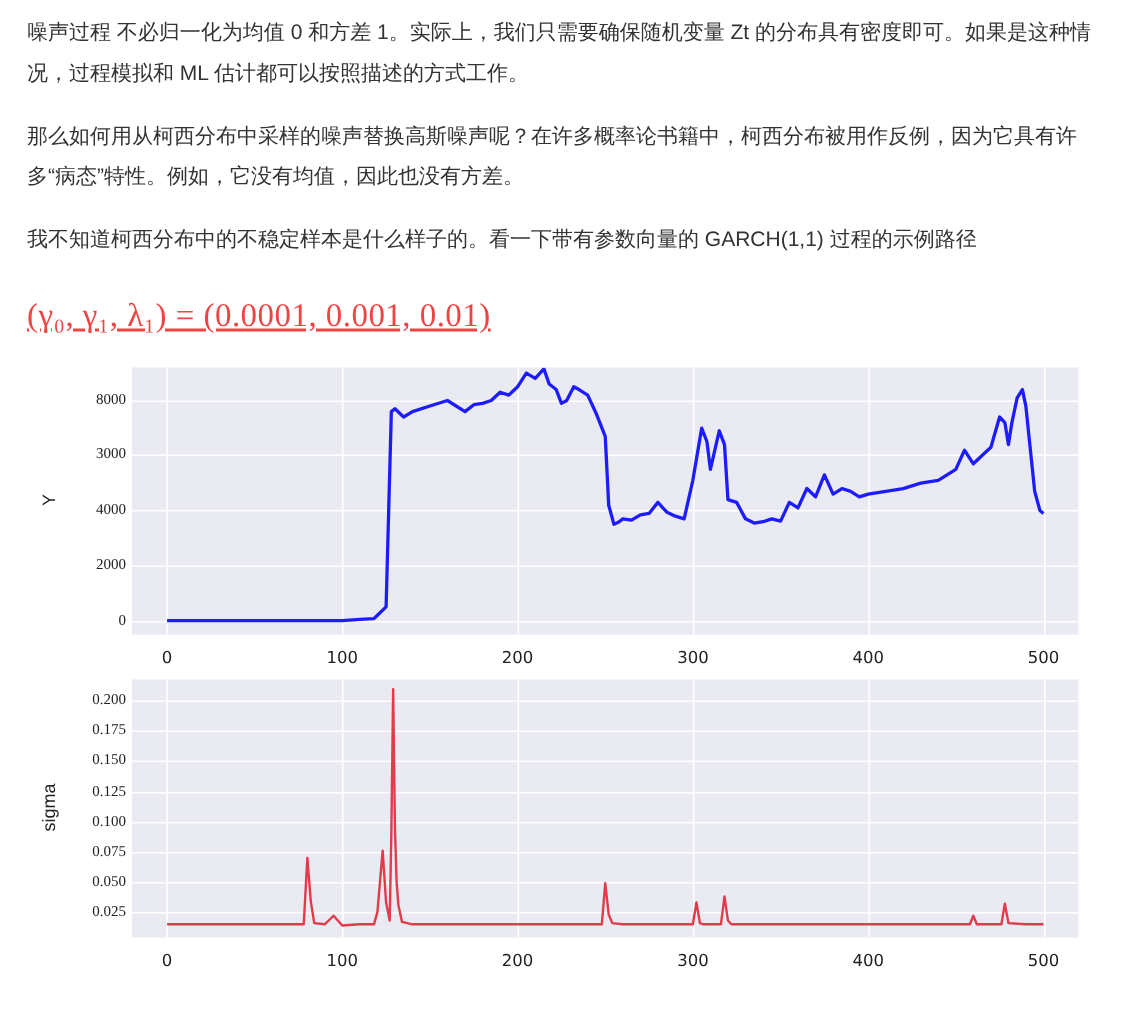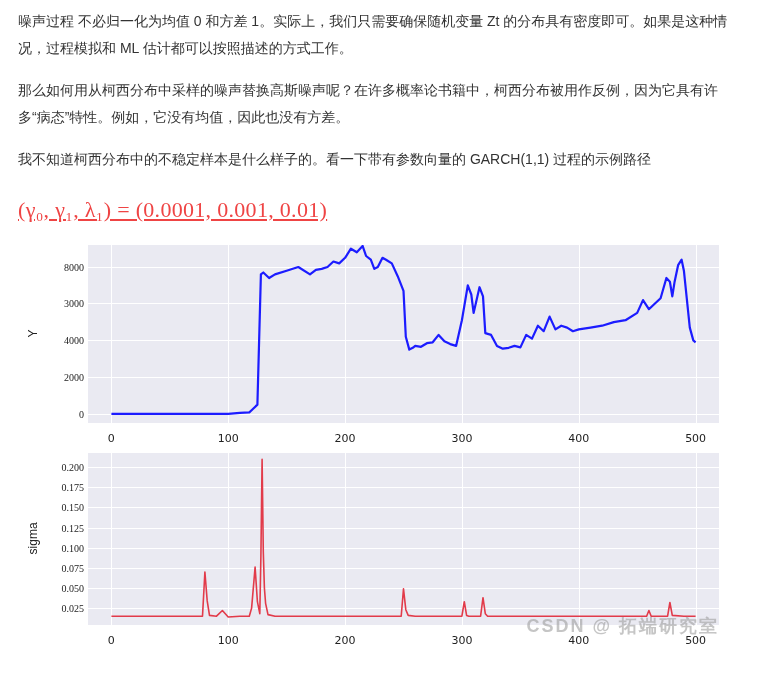--- a/index.html
+++ b/index.html
@@ -175,14 +175,13 @@
   </div>
   <div class="xaxis-row" id="xticks-1" style="width: 631px;">
       <div class="xtick" style="left: 23.3704px;">0</div>
       <div class="xtick" style="left: 140.222px;">100</div>
       <div class="xtick" style="left: 257.074px;">200</div>
       <div class="xtick" style="left: 373.926px;">300</div>
       <div class="xtick" style="left: 490.778px;">400</div>
       <div class="xtick" style="left: 607.63px;">500</div>
     </div>
 
-  <div class="watermark">CSDN @ 拓端研究室</div>
 </div>
 
 </body></html>

